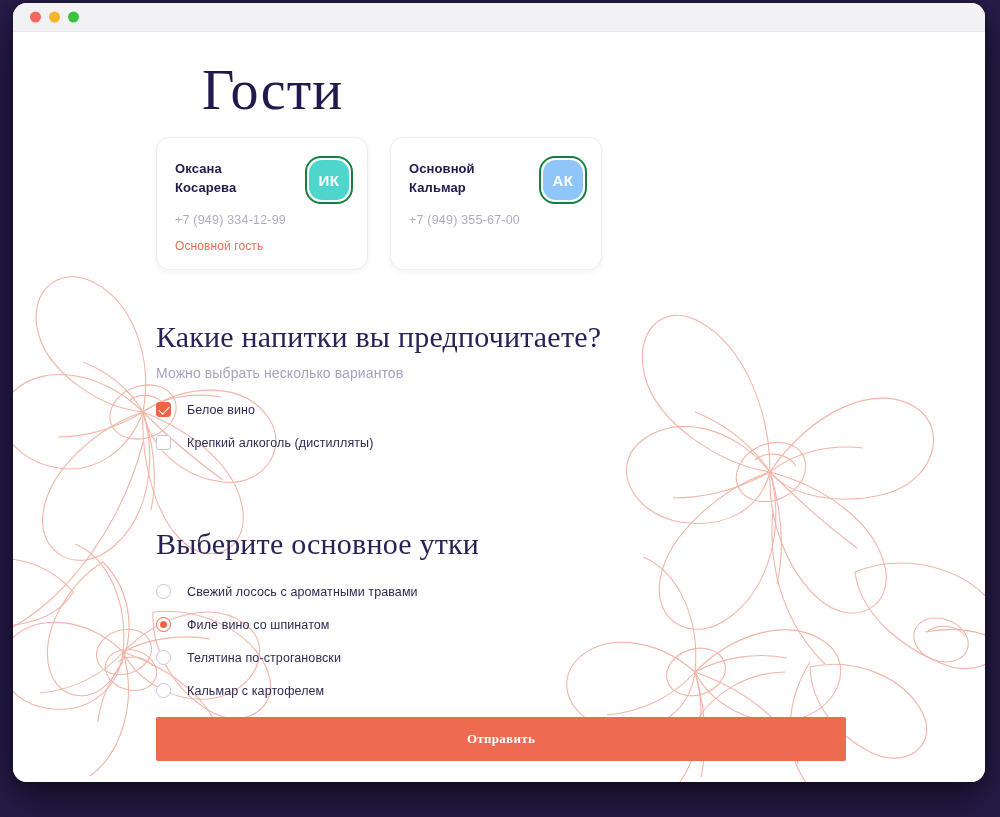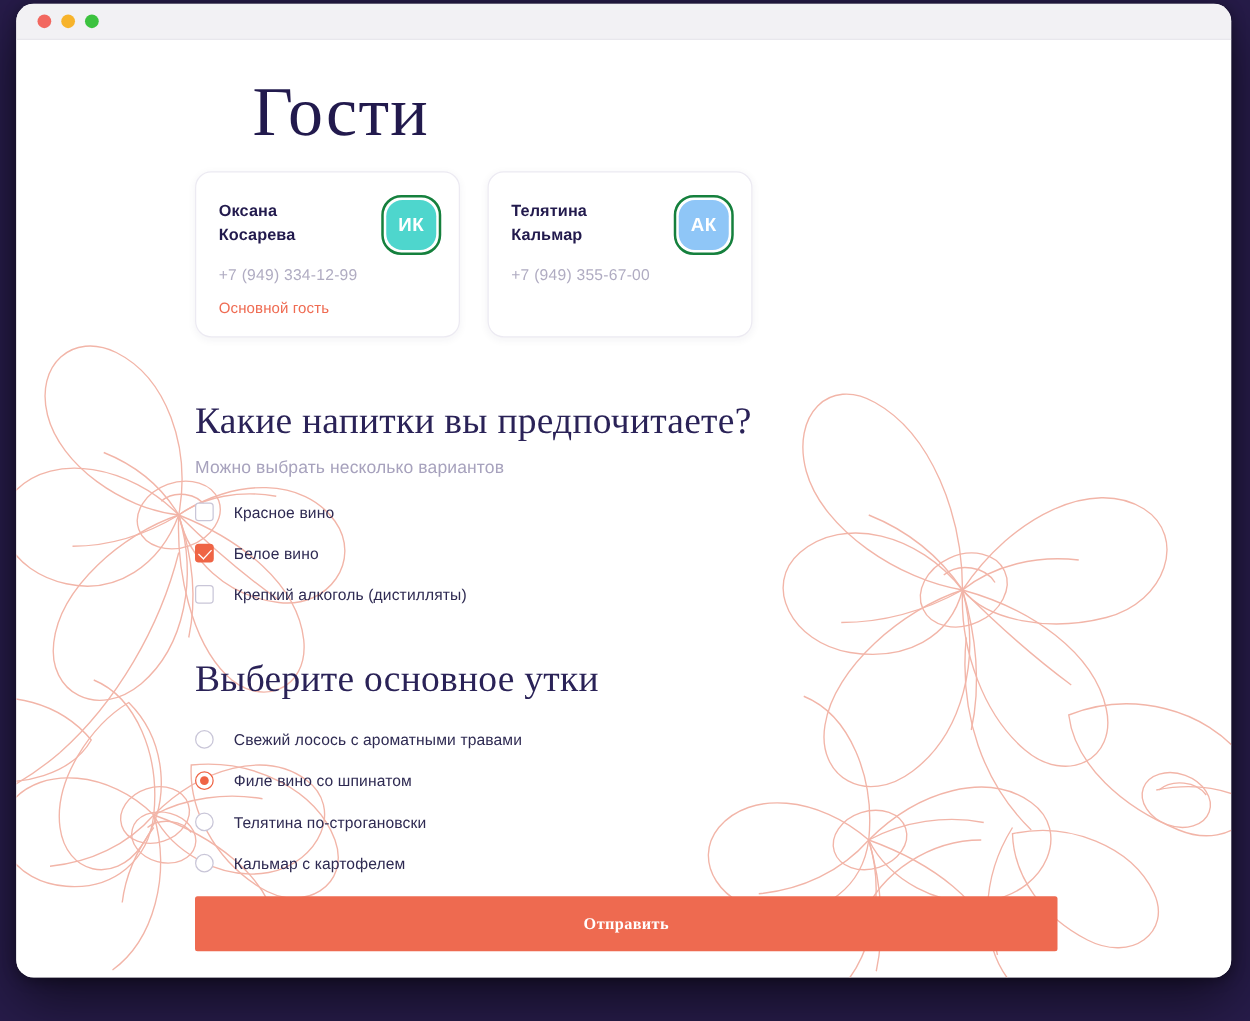--- a/index.html
+++ b/index.html
@@ -359,40 +359,36 @@
           </div>
           <div class="guest-phone">+7 (949) 334-12-99</div>
           <div class="guest-badge">Основной гость</div>
           <div class="avatar-wrap">
             <div class="avatar" id="avatar-0" style="background: rgb(78, 214, 205);">ИК</div>
           </div>
         </div>
 
         <div class="guest-card">
           <div class="guest-name">
-            <div>Телятина</div>
+            <div>Основной</div>
             <div>Кальмар</div>
           </div>
           <div class="guest-phone">+7 (949) 355-67-00</div>
           <div class="avatar-wrap">
             <div class="avatar" id="avatar-1" style="background: rgb(143, 198, 247);">АК</div>
           </div>
         </div>
 
       </div>
 
       <div class="section-title" id="drinks-title">Какие напитки вы предпочитаете?</div>
       <div class="section-hint">Можно выбрать несколько вариантов</div>
 
       <div class="option-list" id="drinks-list">
         <div class="option-row">
-          <span class="cbox"></span>
-          <span class="option-label">Красное вино</span>
-        </div>
-        <div class="option-row">
           <span class="cbox checked"></span>
           <span class="option-label">Белое вино</span>
         </div>
         <div class="option-row">
           <span class="cbox"></span>
           <span class="option-label">Крепкий алкоголь (дистилляты)</span>
         </div>
       </div>
 
       <div class="section-title" id="dish-title">Выберите основное утки</div>

